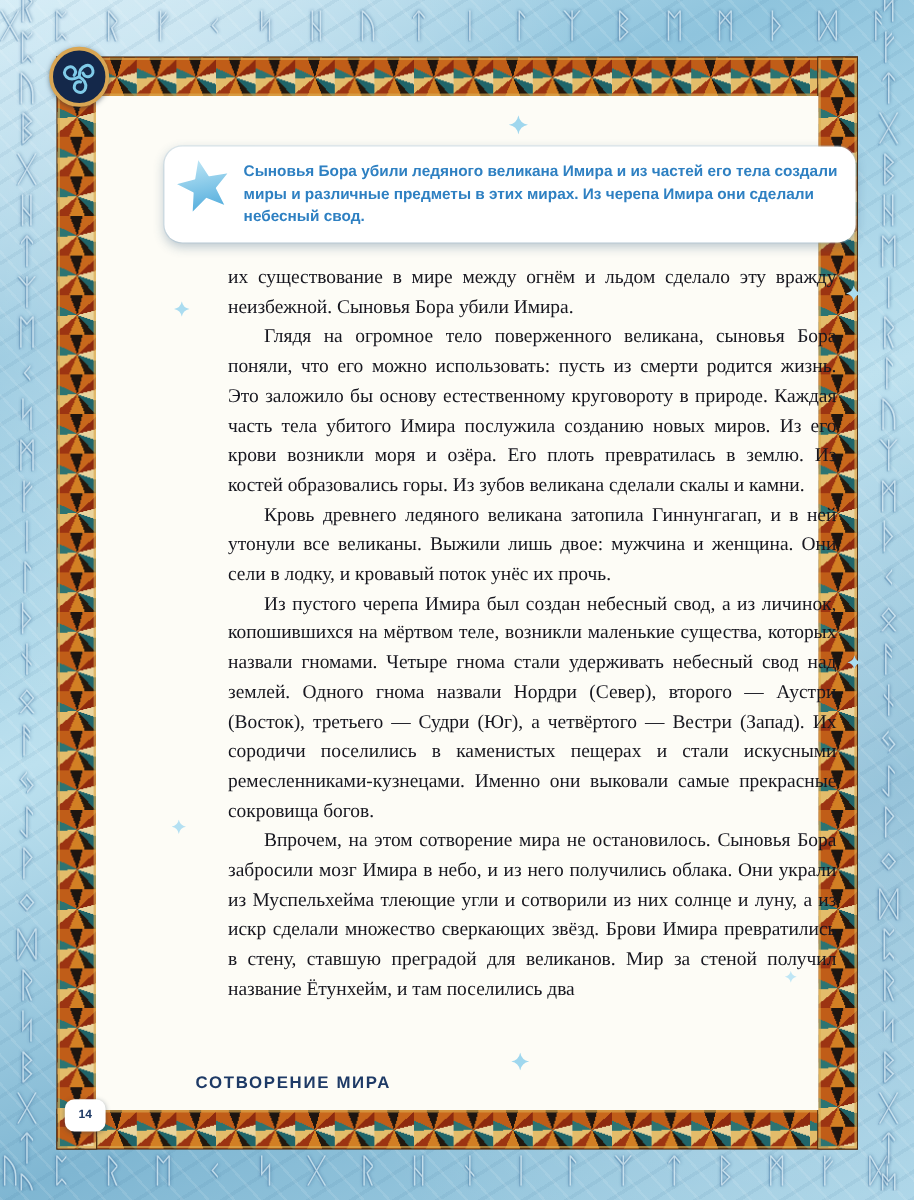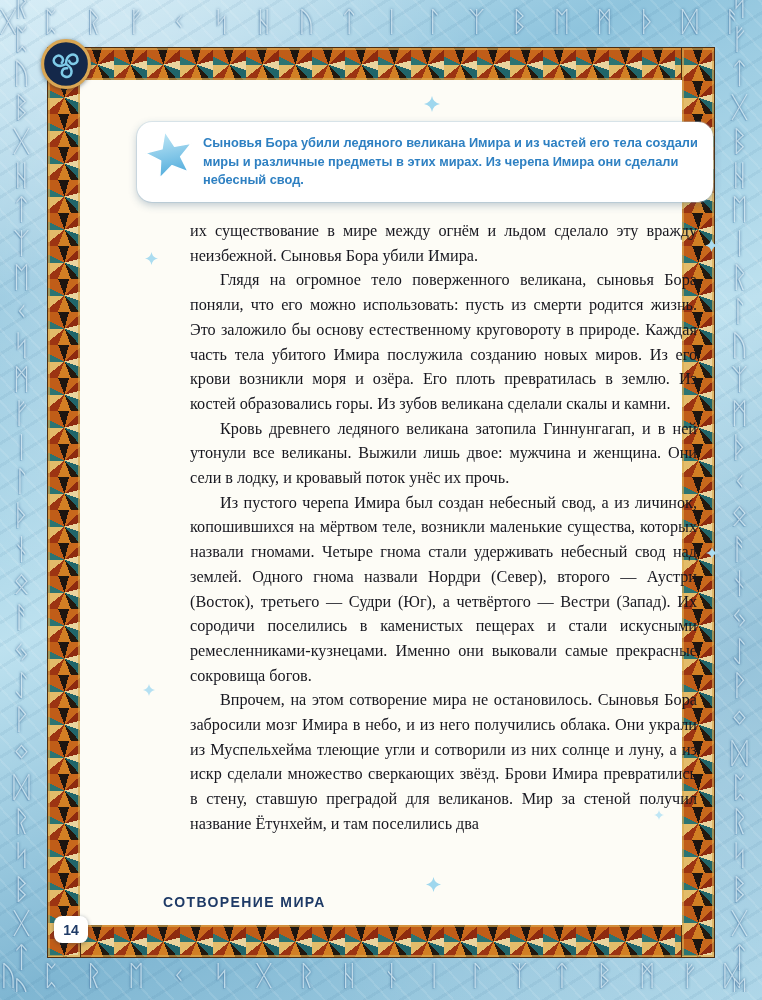--- a/index.html
+++ b/index.html
@@ -60,21 +60,21 @@
     color:#17171f; text-align:justify; hyphens:auto; }
   .body-copy p { text-indent:30px; }
   .body-copy p.no-indent { text-indent:0; }
 
   
   .footer-title { position:absolute; z-index:4; left:115px; top:894px;
     font-size:14px; font-weight:bold; letter-spacing:1.4px; color:#1e3a66;margin-left:48px; }
   .page-pill { position:absolute; z-index:6; left:54px; top:916px; width:34px; height:27px;
     background:#ffffff; border-radius:8px; box-shadow:0 1px 4px rgba(30,50,70,0.45);
     display:flex; align-items:center; justify-content:center;
-    font-size:14px; font-weight:bold; color:#1e3a66; }
+    font-size:10px; font-weight:bold; color:#1e3a66; }
 
   .medallion { position:absolute; z-index:6; left:40px; top:38px; width:52px; height:52px;
     filter:drop-shadow(0 1px 2px rgba(20,40,60,0.5)); }
 
   .sparkle { position:absolute; z-index:4; pointer-events:none; }
 </style>
 </head>
 <body>
 
 <div class="runes runes-h runes-top">ᚷ ᛈ ᚱ ᚠ ᚲ ᛋ ᚺ ᚢ ᛏ ᛁ ᛚ ᛉ ᛒ ᛖ ᛗ ᚦ ᛞ ᚨ ᛟ ᚹ ᚾ ᛃ ᛜ ᛇ ᚱ ᛋ</div>

